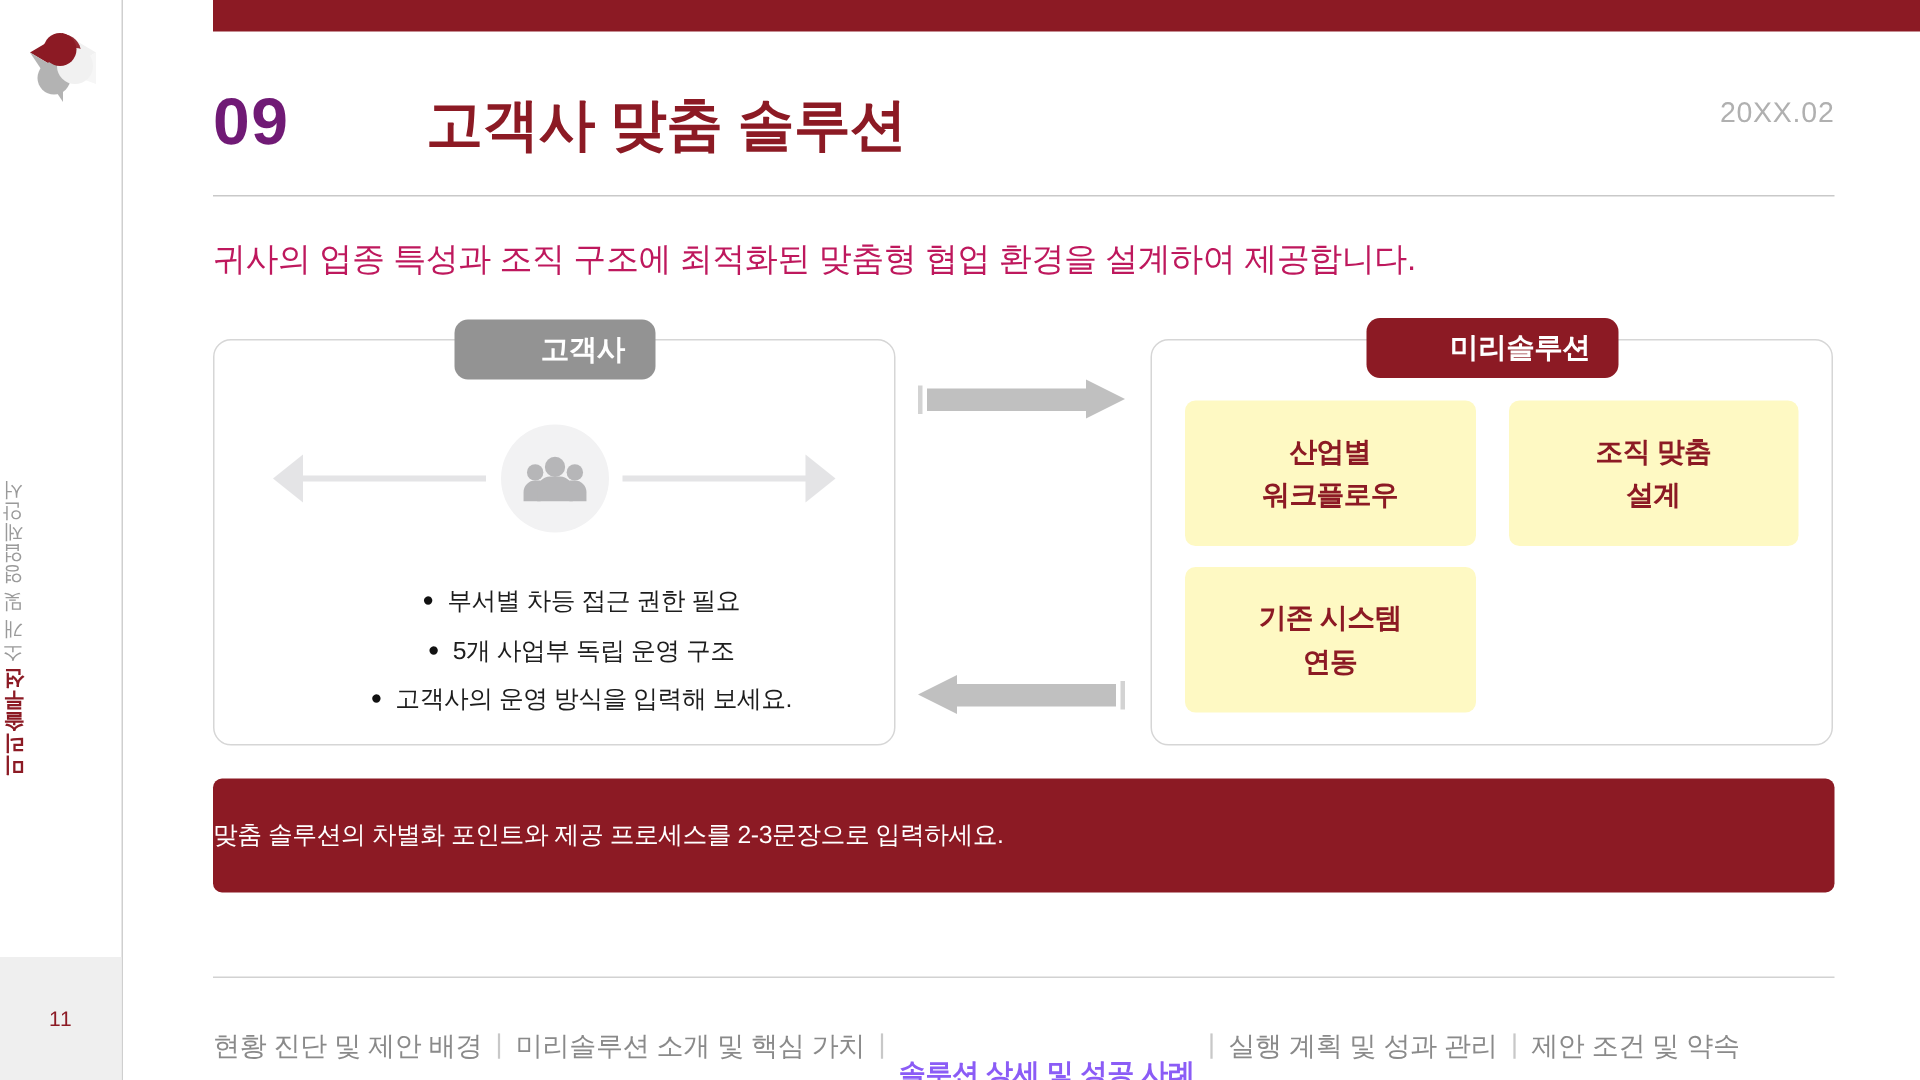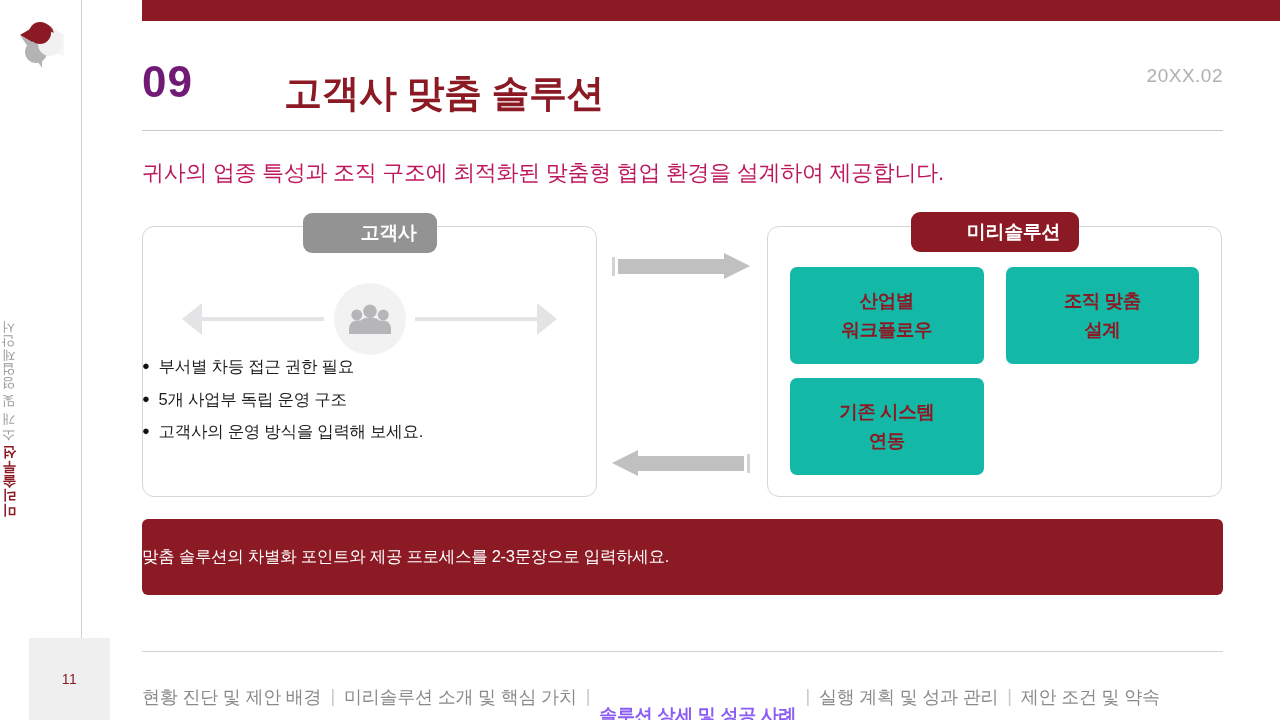--- a/index.html
+++ b/index.html
@@ -41,38 +41,38 @@
     color: #8c1a24; font-weight: bold; font-size: 14px;
   }
   .rail-vtext .vt-rest {
     color: #9a9a9a; font-weight: normal; font-size: 13.5px;
   }
   .rail-page {
     position: absolute; left: 0; top: 638px;
     width: 81px; height: 82px;
     background: #efefef;
     display: flex; align-items: center; justify-content: center;
-    color: #8c1a24; font-size: 14px; letter-spacing: 0.5px; margin-left: 29px;
+    color: #8c1a24; font-size: 14px; letter-spacing: 0.5px;
   }
 
   
   .topbar {
     position: absolute; left: 142px; top: 0;
     width: 1138px; height: 21px;
     background: #8c1a24;
   }
 
   
   .hdr-num {
     position: absolute; left: 142px; top: 57px;
     font-size: 44px; font-weight: bold; color: #701a75;
     letter-spacing: 1px;
   }
   .hdr-title {
-    position: absolute; left: 284px; top: 68px;
+    position: absolute; left: 284px; top: 58px;
     font-size: 38px; font-weight: bold; color: #8c1a24;
     letter-spacing: -0.5px;
   }
   .hdr-date {
     position: absolute; right: 57px; top: 65px;
     font-size: 19px; color: #b0b0b0; letter-spacing: 0.5px;
   }
   .hdr-rule {
     position: absolute; left: 142px; top: 130px;
     width: 1081px; height: 1px; background: #c9c9c9;
@@ -130,22 +130,23 @@
   .arrow-line.r { right: 44px; width: 138px; }
   .arrow-head {
     position: absolute; top: 20px; width: 0; height: 0;
     border-top: 16px solid transparent;
     border-bottom: 16px solid transparent;
   }
   .arrow-head.l { left: 40px;  border-right: 20px solid #e4e4e6; }
   .arrow-head.r { right: 40px; border-left: 20px solid #e4e4e6; }
 
   .bullets {
-    position: absolute; left: 142px; top: 358px;
+    position: absolute; left: 142px; top: 393px;
     width: 491px;
+    text-align: center;
   }
   .bullet-row {
     font-size: 16.5px; color: #1d1d1d;
     line-height: 1; margin-bottom: 16px;
     letter-spacing: -0.3px;
     white-space: nowrap;
   }
   .bullet-row .dot {
     display: inline-block;
     font-size: 13px; color: #111; vertical-align: middle;
@@ -181,21 +182,21 @@
   
   .cards {
     position: absolute; left: 790px; top: 267px;
     width: 409px; height: 208px;
     display: grid;
     grid-template-columns: 1fr 1fr;
     grid-template-rows: 1fr 1fr;
     gap: 14px 22px;
   }
   .card {
-    background: #14b8a6;
+    background: #fef9c3;
     border-radius: 7px;
     display: flex; flex-direction: column;
     align-items: center; justify-content: center;
     color: #8c1a24; font-weight: bold; font-size: 18.5px;
     line-height: 1.55; text-align: center;
     letter-spacing: -0.4px;
   }
 
   
   .banner {

